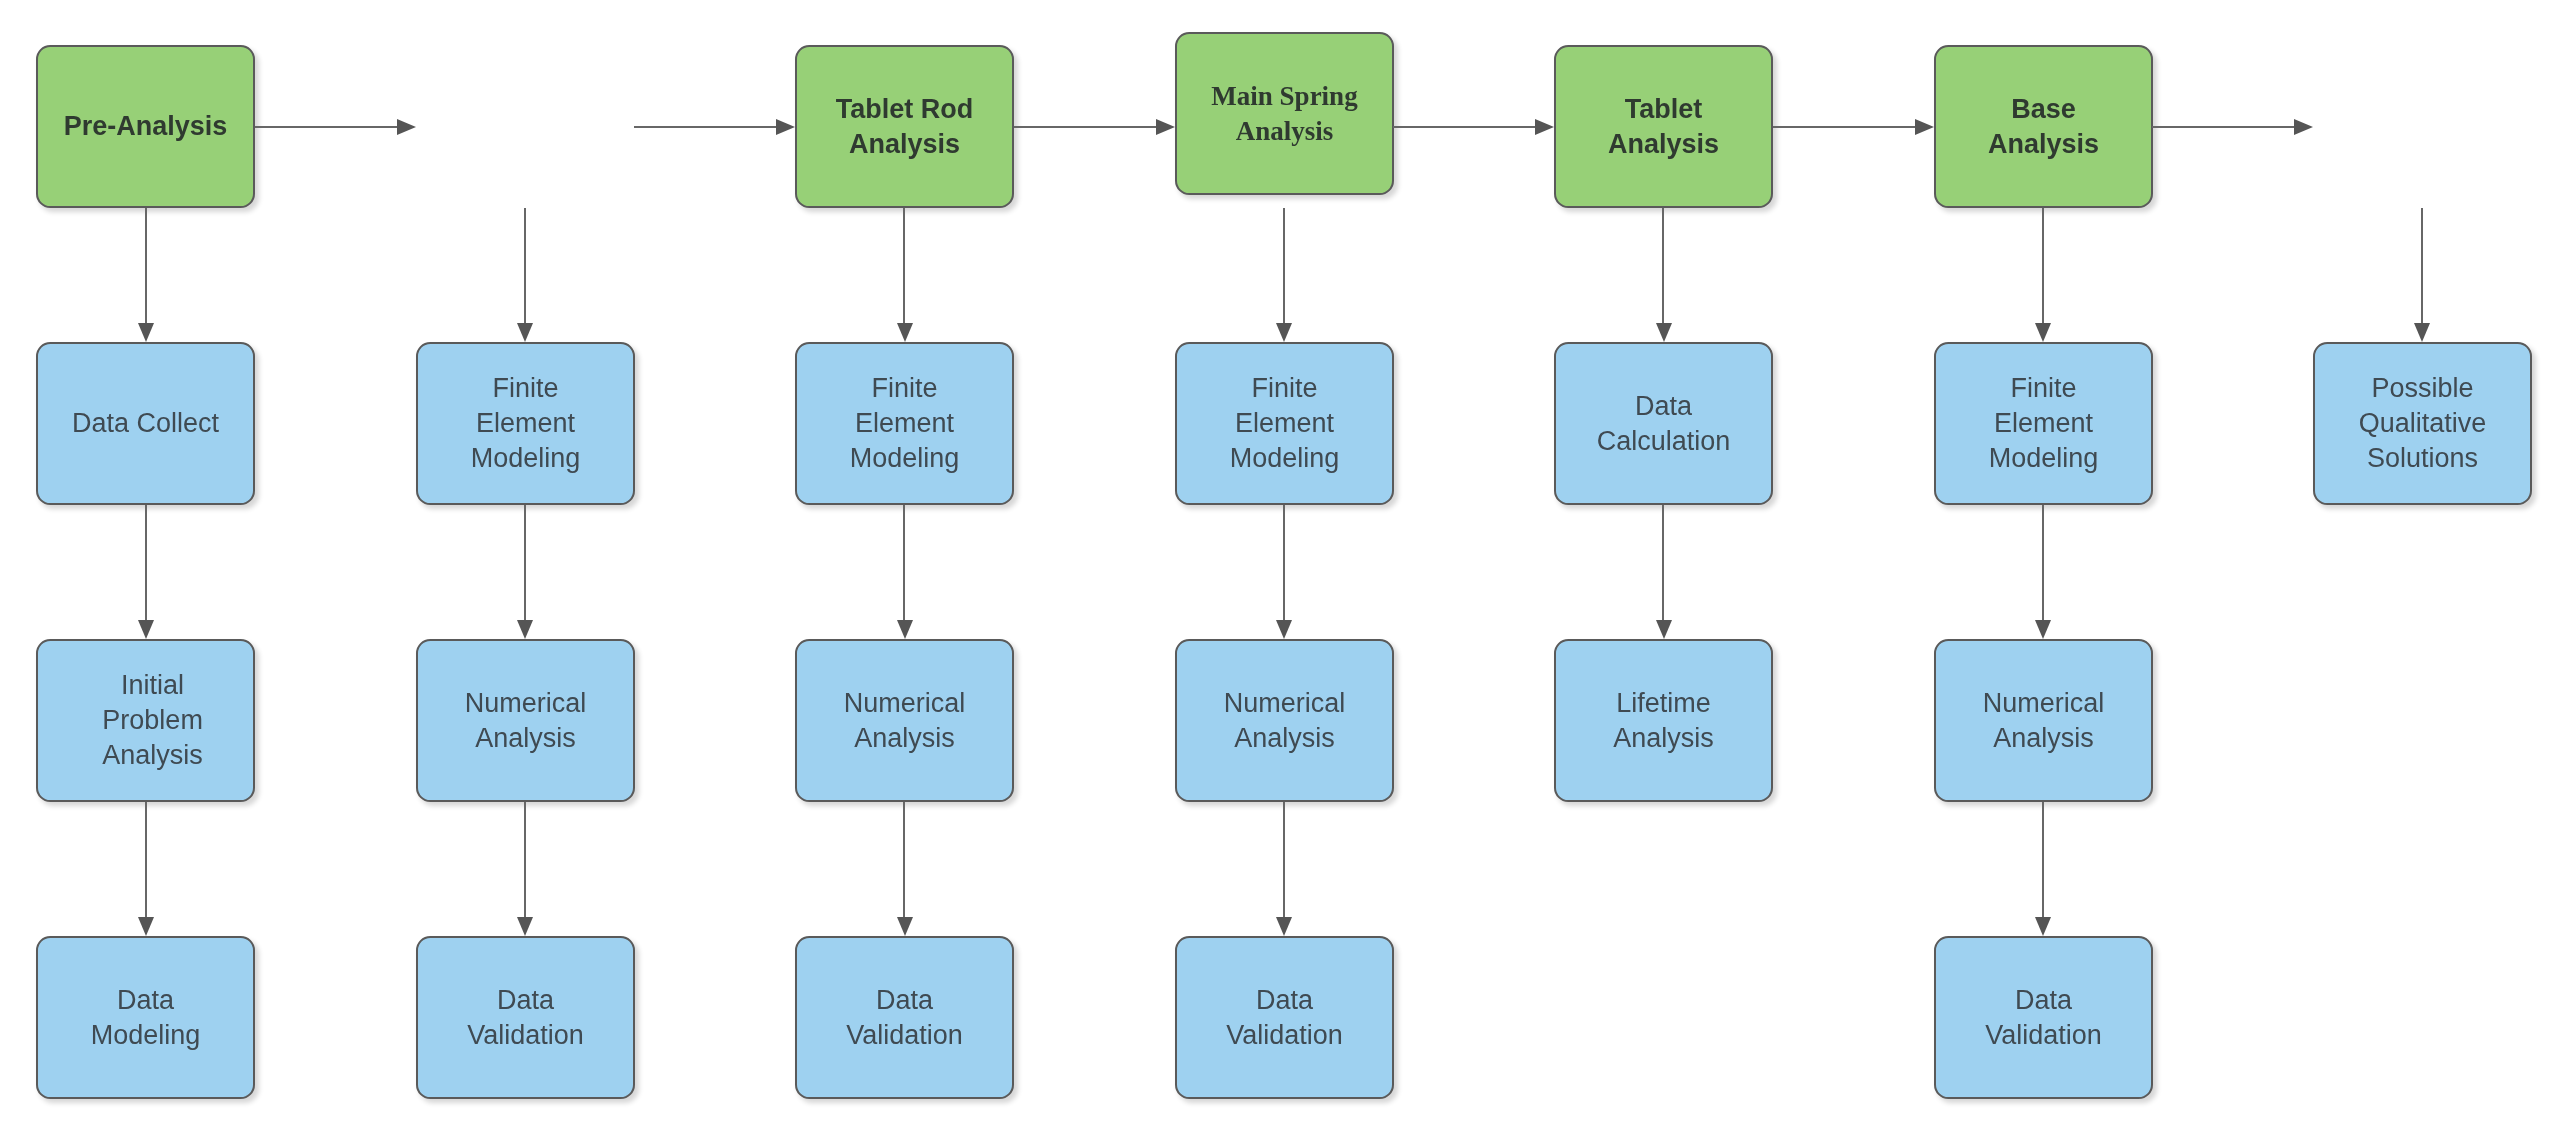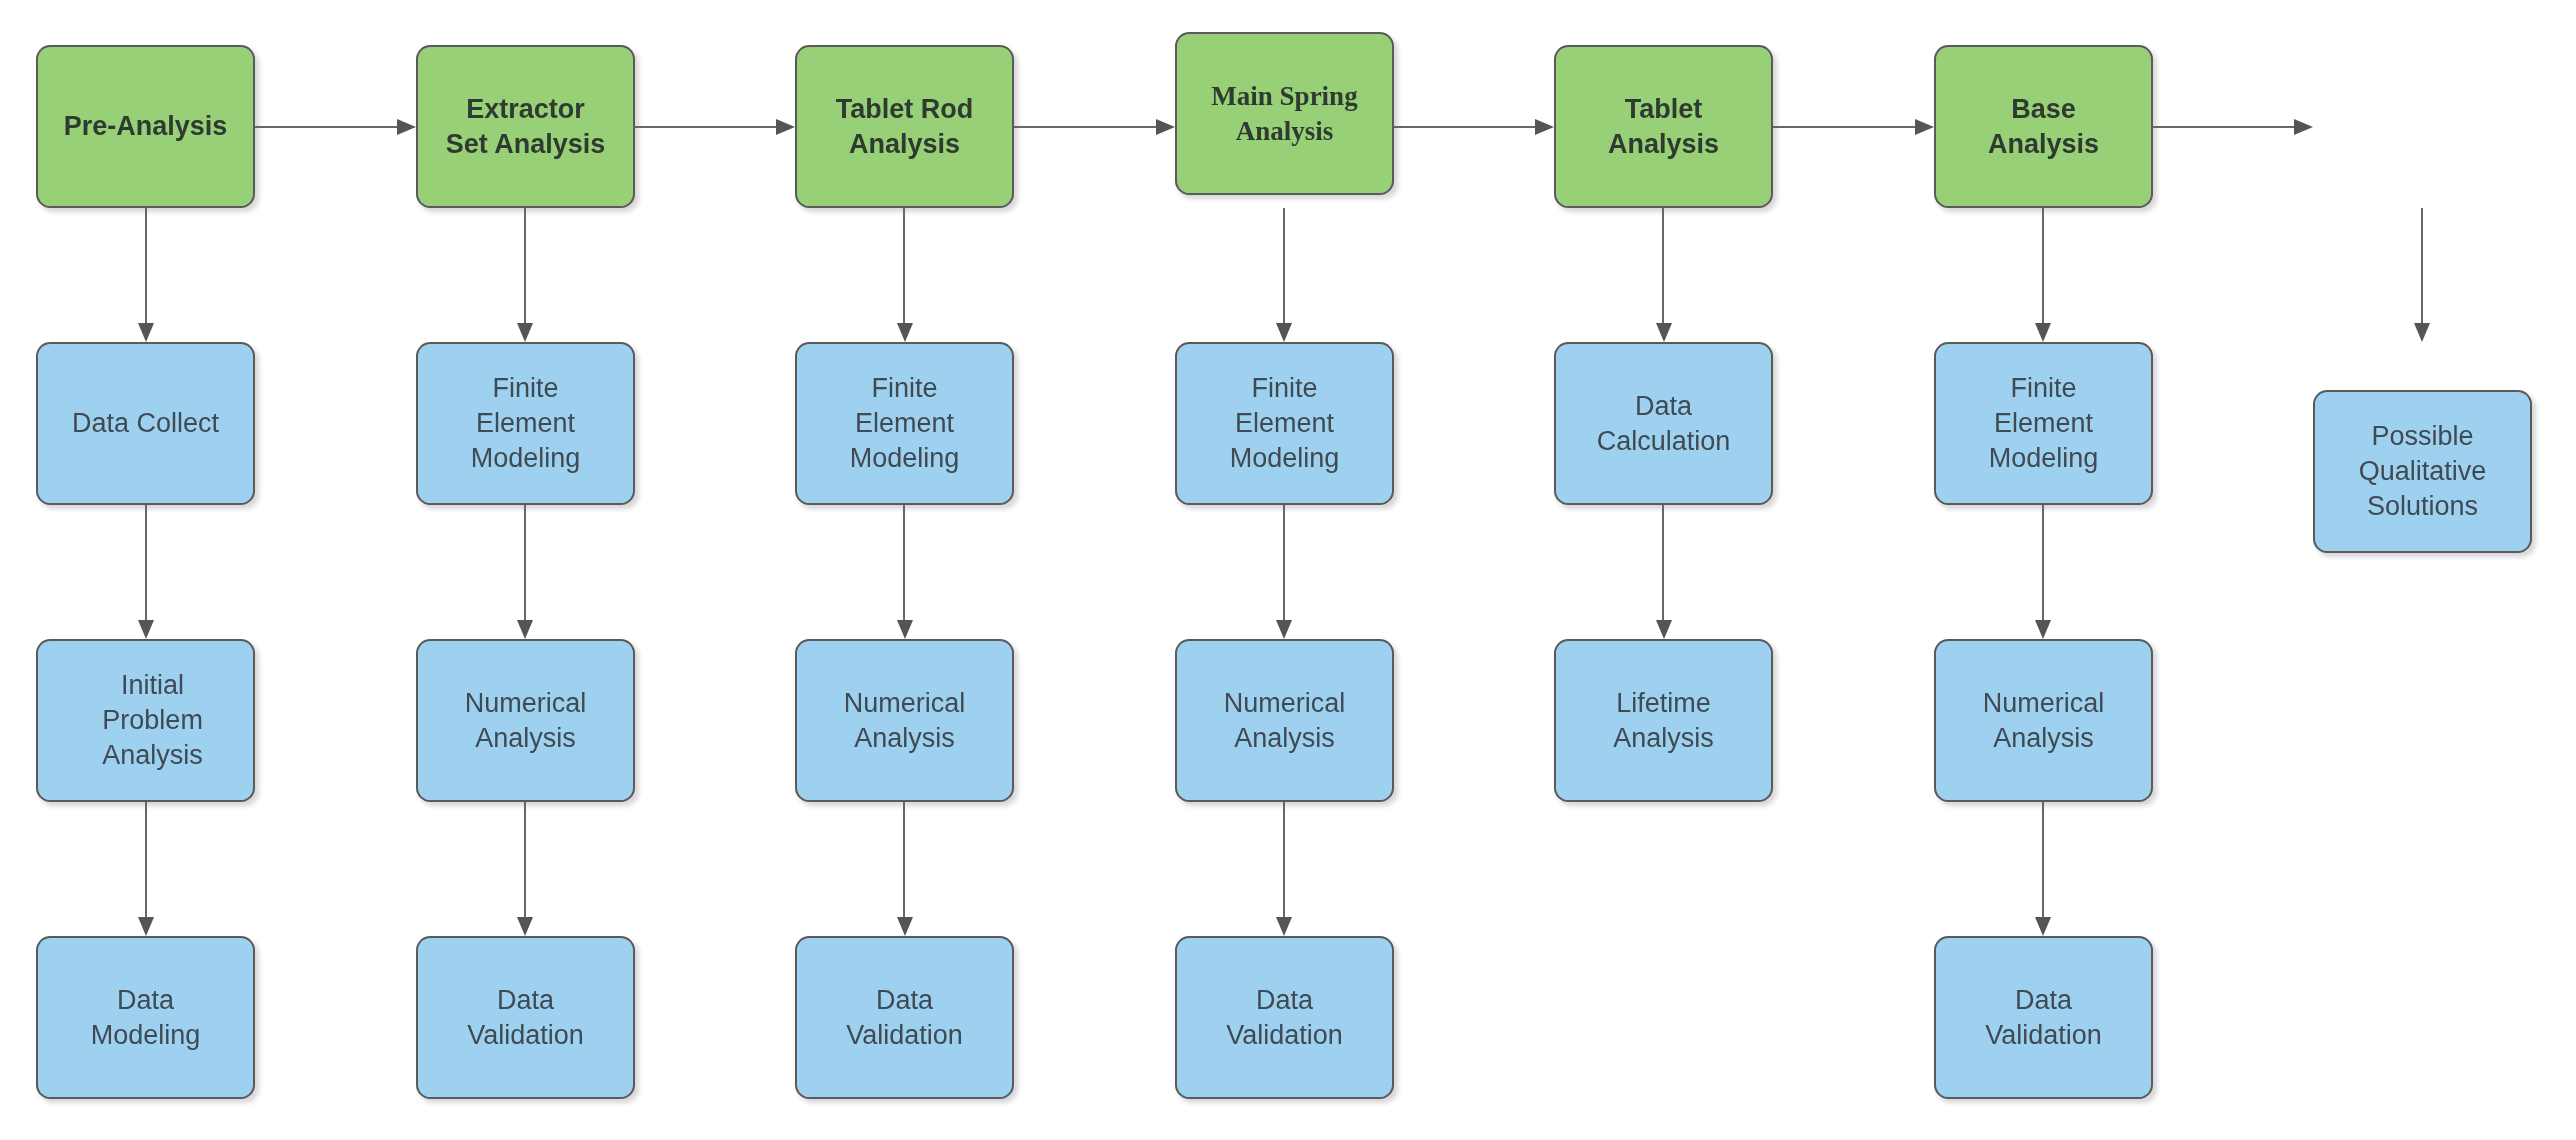--- a/index.html
+++ b/index.html
@@ -75,24 +75,20 @@
     <div class="conn-line" style="left: 145px; top: 505px; width: 2.4px; height: 116px;"></div>
     <div class="conn-head down" style="left: 138px; top: 620px;"></div>
     <div class="node step" style="left: 36px; top: 936px;">
       <span class="line">Data</span>
       <span class="line">Modeling</span>
     </div>
     <div class="conn-line" style="left: 145px; top: 802px; width: 2.4px; height: 116px;"></div>
     <div class="conn-head down" style="left: 138px; top: 917px;"></div>
     <div class="conn-line" style="left: 255px; top: 126px; width: 143px; height: 2.4px;"></div>
     <div class="conn-head right" style="left: 397px; top: 119px;"></div>
-    <div class="node header" style="left: 416px; top: 45px;">
-      <span class="line">Extractor</span>
-      <span class="line">Set Analysis</span>
-    </div>
     <div class="node step" style="left: 416px; top: 342px;">
       <span class="line">Finite</span>
       <span class="line">Element</span>
       <span class="line">Modeling</span>
     </div>
     <div class="conn-line" style="left: 524px; top: 208px; width: 2.4px; height: 116px;"></div>
     <div class="conn-head down" style="left: 517px; top: 323px;"></div>
     <div class="node step" style="left: 416px; top: 639px;">
       <span class="line">Numerical</span>
       <span class="line">Analysis</span>
@@ -193,21 +189,21 @@
     <div class="conn-line" style="left: 2042px; top: 505px; width: 2.4px; height: 116px;"></div>
     <div class="conn-head down" style="left: 2035px; top: 620px;"></div>
     <div class="node step" style="left: 1934px; top: 936px;">
       <span class="line">Data</span>
       <span class="line">Validation</span>
     </div>
     <div class="conn-line" style="left: 2042px; top: 802px; width: 2.4px; height: 116px;"></div>
     <div class="conn-head down" style="left: 2035px; top: 917px;"></div>
     <div class="conn-line" style="left: 2152px; top: 126px; width: 143px; height: 2.4px;"></div>
     <div class="conn-head right" style="left: 2294px; top: 119px;"></div>
-    <div class="node step" style="left: 2313px; top: 342px; margin-top: 48px;">
+    <div class="node step" style="left: 2313px; top: 342px;">
       <span class="line">Possible</span>
       <span class="line">Qualitative</span>
       <span class="line">Solutions</span>
     </div>
     <div class="conn-line" style="left: 2421px; top: 208px; width: 2.4px; height: 116px;"></div>
     <div class="conn-head down" style="left: 2414px; top: 323px;"></div>
   </div>
 
 
 </body></html>

